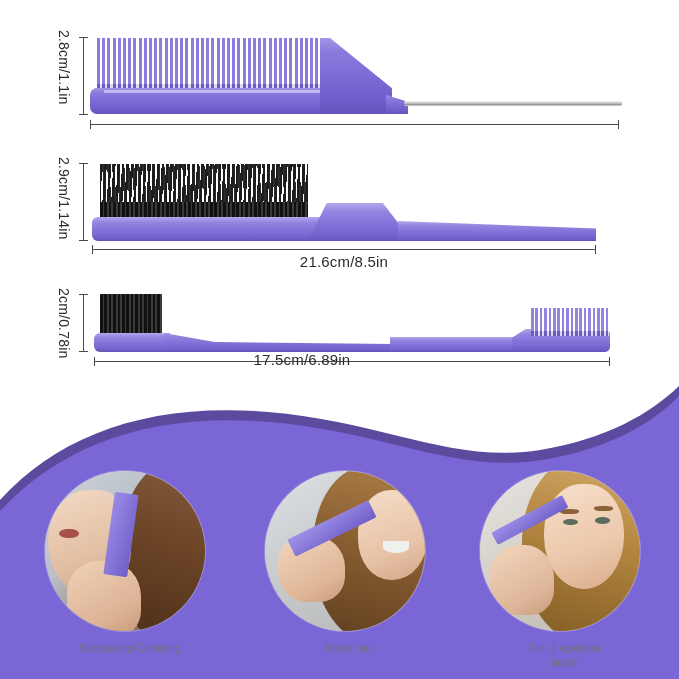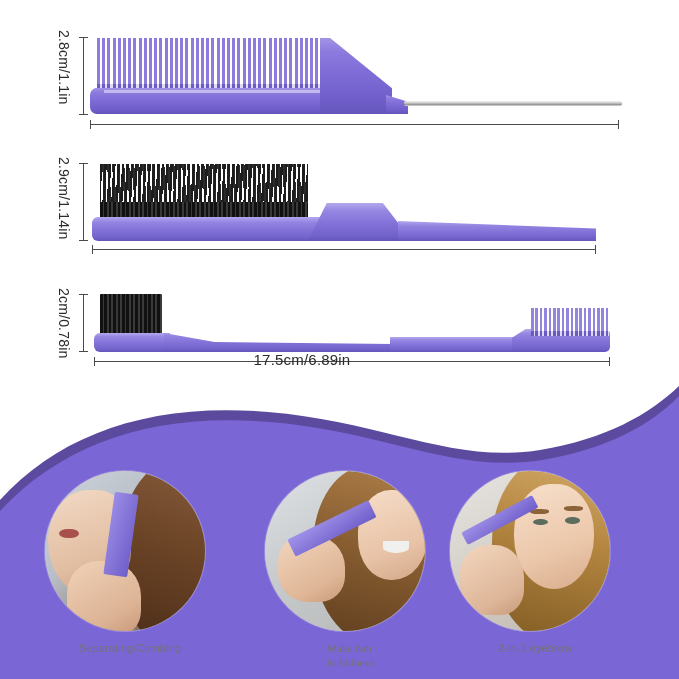--- a/index.html
+++ b/index.html
@@ -200,20 +200,21 @@
 
       <div class="body-grad-2" style="position:absolute;left:308px;top:58px;width:104px;height:38px;
                   clip-path: polygon(18% 0%, 72% 0%, 100% 100%, 0% 100%);
                   border-radius:8px 8px 0 0;"></div>
 
       <div class="body-grad-2" style="position:absolute;left:398px;top:76px;width:198px;height:20px;
                   clip-path: polygon(0% 0%, 100% 38%, 100% 100%, 0% 100%);"></div>
     </div>
 
     <div class="hrule" style="left:92px; top:104px; width:504px;"></div>
+    <div class="dim-h" style="left:244px; top:108px; width:200px;">21.6cm/8.5in</div>
   </div>
 
   <div class="product" style="left:0;top:275px;width:679px;height:105px;">
 
     <div class="dim-v" style="left:72px; top:13px;">2cm/0.78in</div>
     <div class="vrule" style="left:83px; top:19px; height:58px;"></div>
 
     <div style="position:absolute;left:0;top:0;">
 
       <div class="bristles-solid" style="left:100px; top:19px; width:62px; height:42px;"></div>
@@ -270,21 +271,21 @@
 
           <div class="tool" style="left:40%;top:14%;width:15%;height:52%;transform:rotate(8deg);
                       background:linear-gradient(100deg,#9b8ce6,#6f5ec9);"></div>
         </div>
       </div>
       <div class="caption">
         <div>Separating/Combing</div>
       </div>
     </div>
 
-    <div class="circle-item" style="left:265px; top:93px;font-family:Liberation Serif, serif;">
+    <div class="circle-item" style="left:265px; top:93px;">
       <div class="photo-circle">
         <div class="ph">
           <div class="ph-bg" style="background:linear-gradient(150deg,#dfe2e4 0%,#c8cbcd 45%,#b4b6b6 100%);"></div>
 
           <div class="hair" style="left:30%;top:-4%;width:78%;height:112%;
                border-radius:45% 40% 42% 50%;
                background:linear-gradient(195deg,#b08149 0%,#8a5f32 45%,#5e3d1e 100%);"></div>
 
           <div class="skin" style="left:58%;top:12%;width:44%;height:56%;
                background:linear-gradient(160deg,#f6ddc8 0%,#e7c2a6 65%,#d2a687 100%);
@@ -296,25 +297,24 @@
           <div class="skin" style="left:8%;top:40%;width:42%;height:42%;
                background:linear-gradient(150deg,#f3d6bd 0%,#dfb697 70%,#c79a79 100%);
                border-radius:40% 48% 38% 44%;"></div>
 
           <div class="tool" style="left:14%;top:30%;width:56%;height:12%;transform:rotate(-26deg);
                       background:linear-gradient(170deg,#a193ea,#6f5ec9);"></div>
         </div>
       </div>
       <div class="caption">
         <div>Make hair</div>
-        <div>in fullness</div>
-      </div>
-    </div>
-
-    <div class="circle-item" style="left:450px; top:93px;">
+      </div>
+    </div>
+
+    <div class="circle-item" style="left:480px; top:93px;">
       <div class="photo-circle">
         <div class="ph">
           <div class="ph-bg" style="background:linear-gradient(150deg,#e8e6e2 0%,#d2cdc6 50%,#bdb6ad 100%);"></div>
 
           <div class="hair" style="left:26%;top:-10%;width:86%;height:118%;
                border-radius:46% 42% 40% 48%;
                background:linear-gradient(195deg,#d9b070 0%,#b3853f 45%,#7f5a23 100%);"></div>
 
           <div class="skin" style="left:40%;top:8%;width:50%;height:66%;
                background:linear-gradient(160deg,#f7dfcb 0%,#ecc8ab 60%,#d8ac8c 100%);
@@ -333,17 +333,18 @@
           <div class="skin" style="left:6%;top:46%;width:40%;height:44%;
                background:linear-gradient(150deg,#f3d7be 0%,#deb699 70%,#c79b7b 100%);
                border-radius:42% 46% 36% 44%;"></div>
 
           <div class="tool" style="left:6%;top:26%;width:50%;height:9%;transform:rotate(-28deg);
                       background:linear-gradient(170deg,#9e90e8,#6f5ec9);"></div>
         </div>
       </div>
       <div class="caption">
         <div>2-in-1 eyebrow</div>
+        <div>brush</div>
       </div>
     </div>
   </div>
 
 </div>
 
 </body></html>

